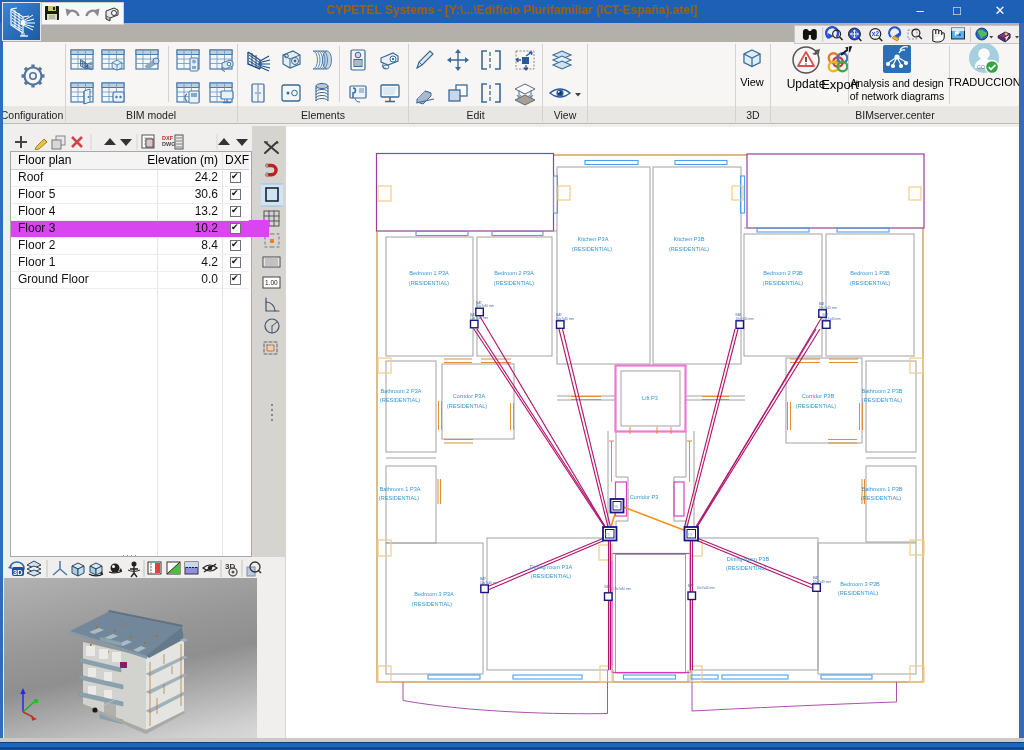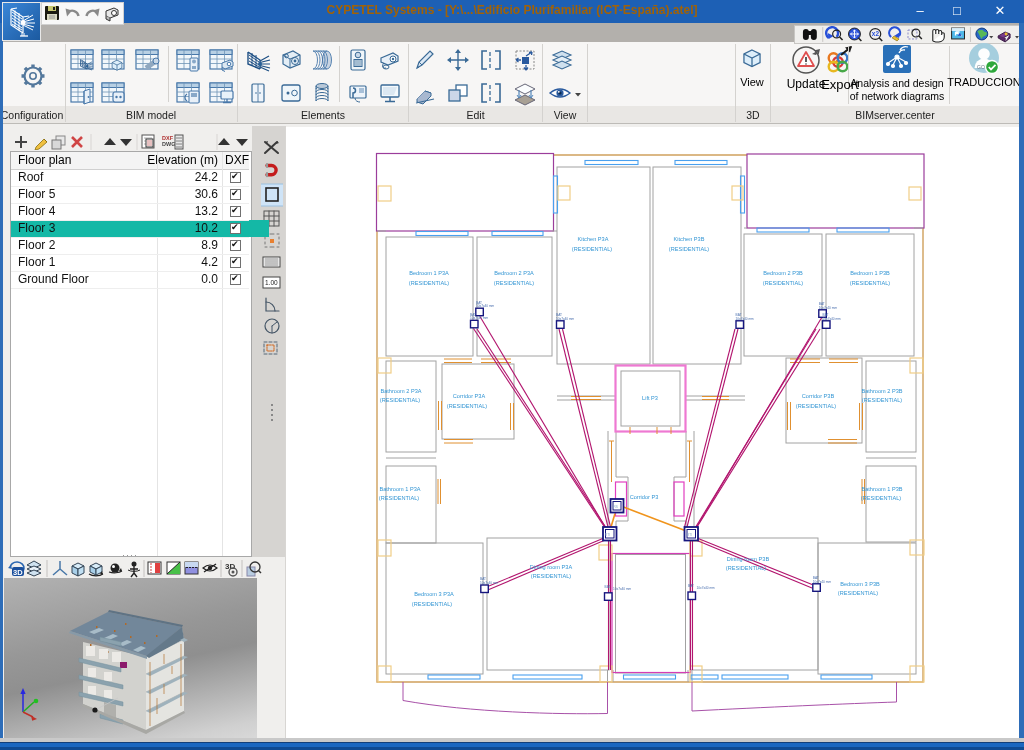--- a/index.html
+++ b/index.html
@@ -483,30 +483,30 @@
         <span class="chk">✔</span>
       </span>
     </div>
   <div class="abs trow" style="top:51px;">
       <span class="c1">Floor 4</span>
       <span class="c2">13.2</span>
       <span class="cbx">
         <span class="chk">✔</span>
       </span>
     </div>
-  <div class="abs trow" style="top:68px;background:#14b8a6;">
+  <div class="abs trow" style="top:68px;background:#d946ef;">
       <span class="c1">Floor 3</span>
       <span class="c2">10.2</span>
       <span class="cbx">
         <span class="chk">✔</span>
       </span>
     </div>
   <div class="abs trow" style="top:85px;">
       <span class="c1">Floor 2</span>
-      <span class="c2">8.9</span>
+      <span class="c2">8.4</span>
       <span class="cbx">
         <span class="chk">✔</span>
       </span>
     </div>
   <div class="abs trow" style="top:102px;">
       <span class="c1">Floor 1</span>
       <span class="c2">4.2</span>
       <span class="cbx">
         <span class="chk">✔</span>
       </span>

